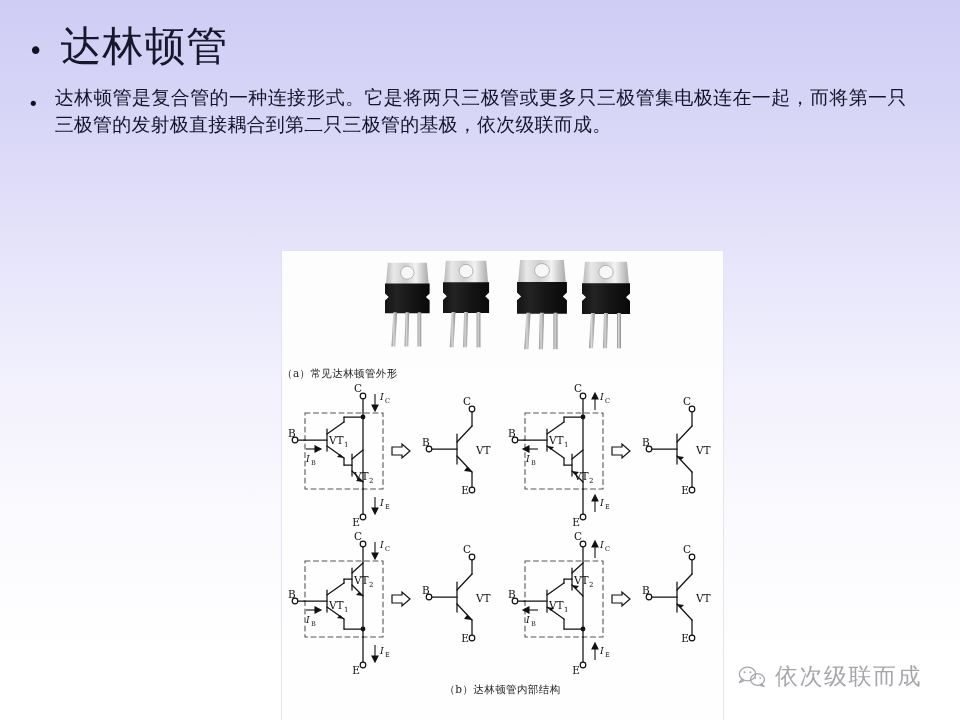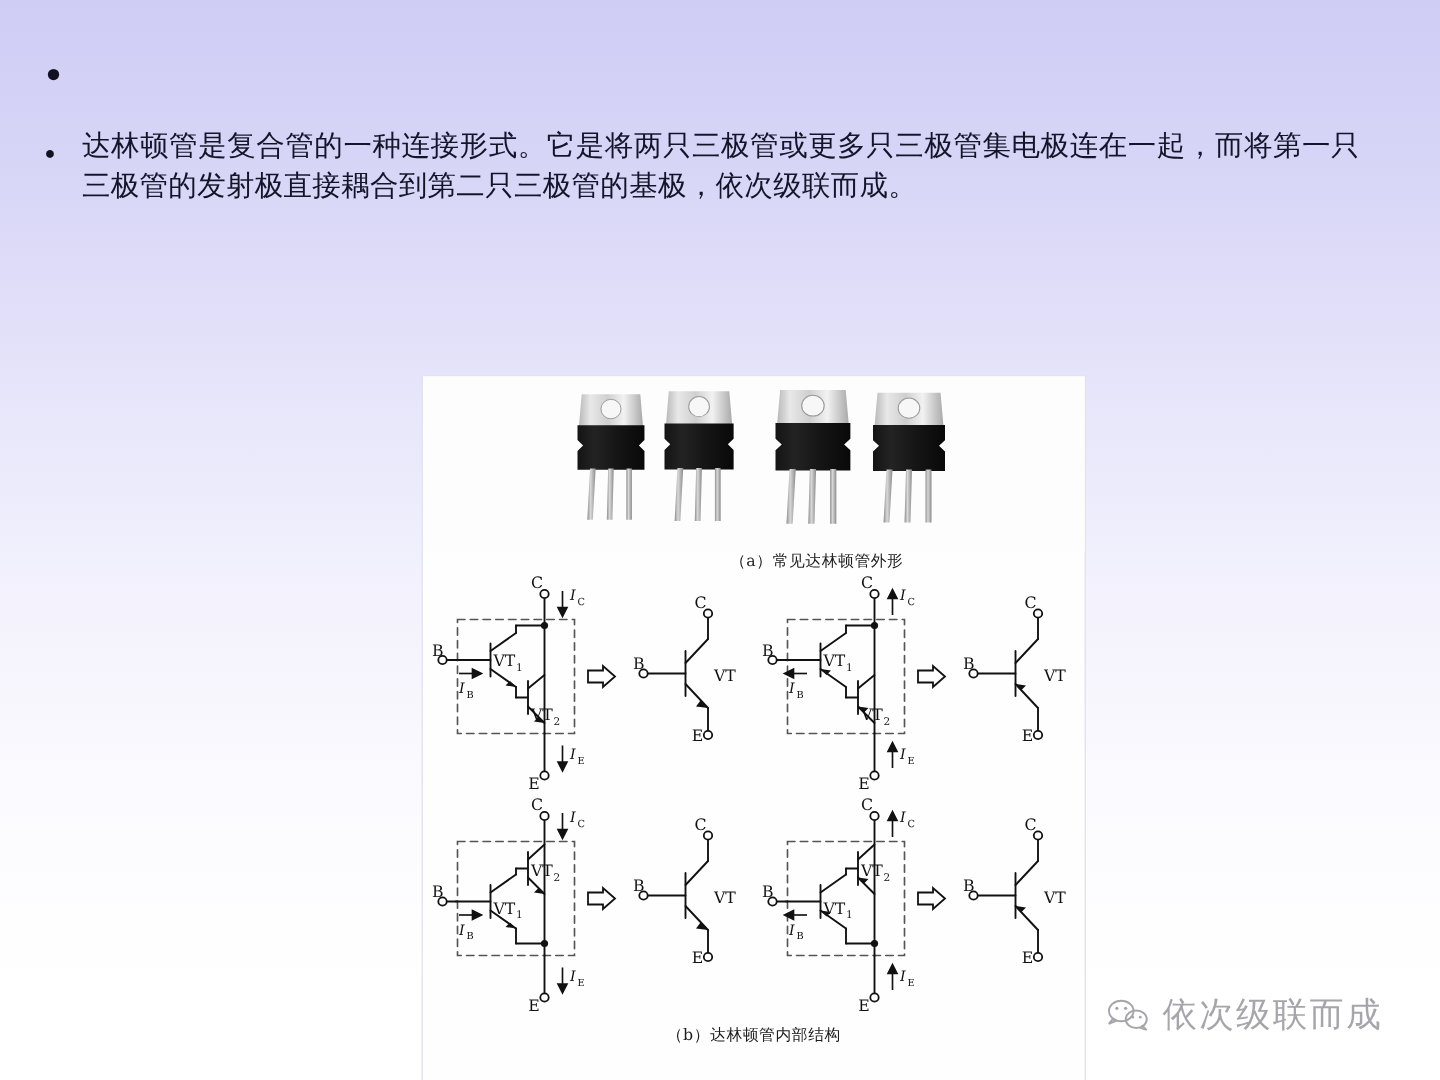--- a/index.html
+++ b/index.html
@@ -83,21 +83,21 @@
     width: 441px;
     height: 117px;
     background: #fdfdfd;
   }
 
   #photo-caption {
     position: absolute;
     left: 0;
     top: 116px;
     width: 525px;
-    text-align: center;
+    text-align: left;
     font-family: "DejaVu Serif", "Liberation Serif", serif;
     font-size: 10.5px;
     color: #1c1c1c;
     letter-spacing: 0.4px;
   }
 
   
   #circuits {
     position: absolute;
     left: 0px;
@@ -150,20 +150,21 @@
     fill: #111;
   }
 </style>
 </head>
 <body>
 
 <div id="slide">
 
   <div class="bullet-row" id="title-row">
     <span class="bullet-dot">•</span>
+    <span id="title-text">达林顿管</span>
   </div>
 
   <div class="bullet-row" id="body-row">
     <span class="bullet-dot">•</span>
     <span id="body-text">达林顿管是复合管的一种连接形式。它是将两只三极管或更多只三极管集电极连在一起，而将第一只三极管的发射极直接耦合到第二只三极管的基极，依次级联而成。</span>
   </div>
 
   <div id="figure-panel">
 
     <div id="photo-strip">

